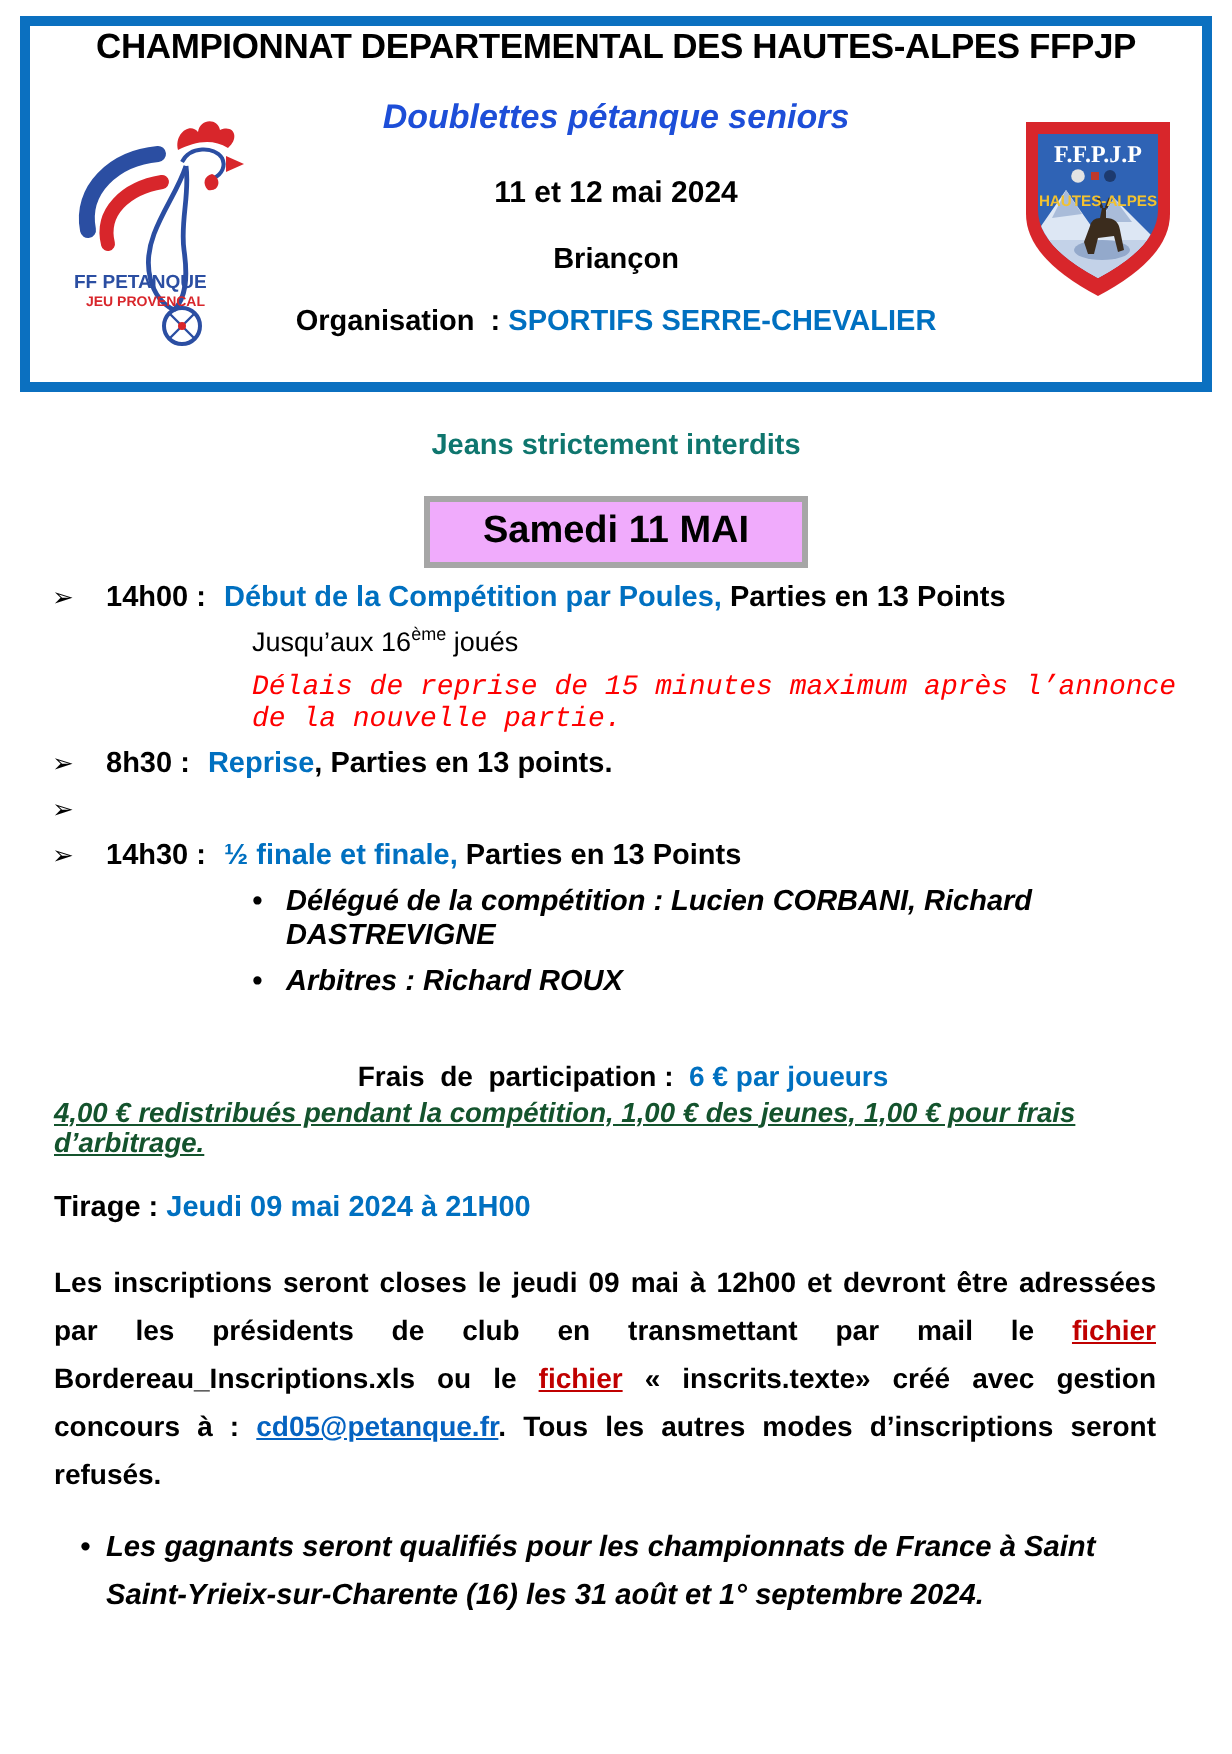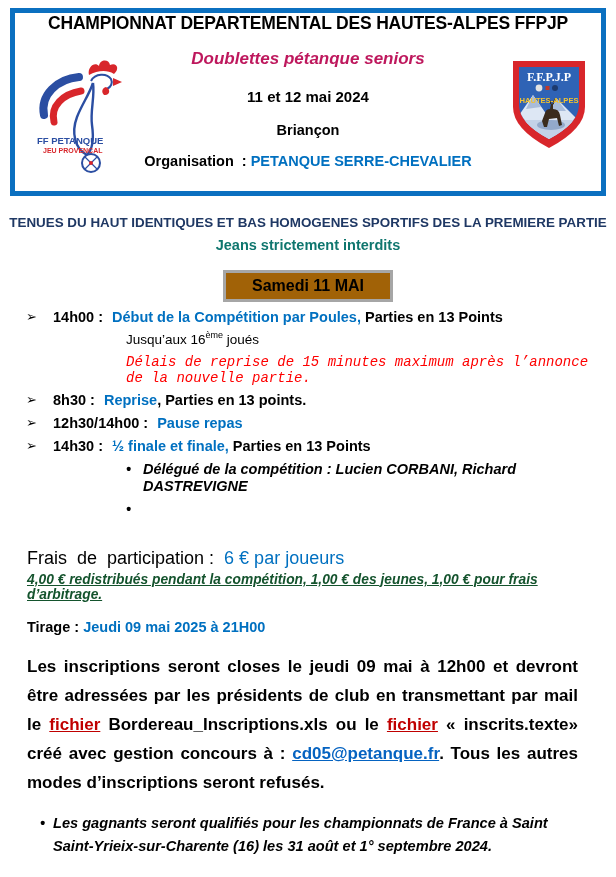--- a/index.html
+++ b/index.html
@@ -9,85 +9,85 @@
     font-family:"Liberation Sans", sans-serif; color:#000;
   }
   .page { position:relative; width:616px; height:877px; background:#fff; }
 
   
   .header-box {
     margin:8px 10px 11px; height:188px; border:5px solid #0b70c0;
     text-align:center; position:relative; 
   }
   .header-title { font-size:17.5px; font-weight:bold; letter-spacing:-0.2px; }
-  .header-subtitle { margin-top:15px; font-size:17px; font-weight:bold; font-style:italic; color:#be185d; }
+  .header-subtitle { margin-top:15px; font-size:17px; font-weight:bold; font-style:italic; color:#1d4ed8; }
   .header-dates { margin-top:19px; font-size:15px; font-weight:bold; }
   .header-city { margin-top:17px; font-size:14.5px; font-weight:bold; }
   .header-org { margin-top:15px; font-size:14.5px; font-weight:bold; white-space:pre-wrap; }
   .org-value { color:#0070c0; }
   .logo-left { position:absolute; left:14px; top:44px; width:110px; height:120px; }
   .badge-right { position:absolute; right:12px; top:44px; width:80px; height:94px; }
 
   
   .dress-code { margin-top:19px; text-align:center; }
   .dress-line1 { color:#1f3864; font-weight:bold; font-size:13.4px; }
   .dress-line2 { margin-top:7px; color:#0f766e; font-weight:bold; font-size:14.5px; }
 
   
   .day-box {
     width:-moz-max-content; width:max-content; margin:17px auto 6px;
     border:3px solid #a6a6a6; padding:4px 26px;
-    font-size:16px; font-weight:bold; text-align:center; background:#a16207;
+    font-size:19px; font-weight:bold; text-align:center; background:#f0abfc;
   }
 
   
   .sched { margin:0 18px 0 26px; }
   .sched-row { display:flex; margin-top:5px; font-size:14.5px; font-weight:bold; line-height:18px; }
   .sched-marker { width:27px; flex:none; font-size:13px; font-weight:normal; }
   .sched-time { margin-right:5px; white-space:pre; }
   .blue { color:#0070c0;margin-top:36px; }
   .note { margin:4px 0 0 100px; font-size:13.5px; font-weight:normal; }
   .note sup { font-size:9px; }
   .red-note {
     margin:7px 0 0 100px; font-family:Liberation Mono, monospace;
     font-style:italic; color:#fe0000; font-size:14px;
   }
   .official-row { display:flex; margin:6px 0 0 100px; font-weight:bold; font-style:italic; font-size:14.5px; line-height:17px; }
   .official-marker { width:17px; flex:none; }
 
   
-  .fees { margin:30px 20px 0 27px; font-size:18px; font-weight:normal; }
+  .fees { margin:30px 20px 0 27px; font-size:14px; font-weight:bold;text-align:center; }
   .fees-label { white-space:pre-wrap; }
   .fees-detail { margin:3px 20px 0 27px; color:#14532d; font-weight:bold; font-style:italic; font-size:13.8px;text-decoration:underline; }
   .draw-line { margin:17px 20px 0 27px; font-size:14.5px; font-weight:bold; }
 
   
   .registration {
-    margin:17px 38px 0 27px; font-size:17px; font-weight:bold;
+    margin:17px 38px 0 27px; font-size:14px; font-weight:bold;
     text-align:justify; line-height:1.72;
   }
   a.red-link { color:#c00000; text-decoration:underline; cursor:pointer; }
   a.blue-link { color:#0563c1; text-decoration:underline; cursor:pointer; }
 
   
   .quals { margin:14px 56px 0 40px; }
   .qual-item { display:flex; margin-top:12px; font-weight:bold; font-style:italic; font-size:14.6px; line-height:1.62; }
   .qual-marker { width:13px; flex:none; }
 </style>
 </head>
 <body>
 
 <div class="page">
 
   <div class="header-box">
     <div class="header-title">CHAMPIONNAT DEPARTEMENTAL DES HAUTES-ALPES FFPJP</div>
     <div class="header-subtitle">Doublettes pétanque seniors</div>
     <div class="header-dates">11 et 12 mai 2024</div>
     <div class="header-city">Briançon</div>
-    <div class="header-org"><span>Organisation  : </span><span class="org-value">PETANQUE SERRE-CHEVALIER</span></div>
+    <div class="header-org"><span>Organisation  : </span><span class="org-value">SPORTIFS SERRE-CHEVALIER</span></div>
 
     <svg class="logo-left" viewBox="0 0 110 120" aria-hidden="true">
       <path d="M50 20 C28 22 11 38 15 58" fill="none" stroke="#2b4ea2" stroke-width="8" stroke-linecap="round"></path>
       <path d="M52 34 C34 37 21 49 25 65" fill="none" stroke="#d8262b" stroke-width="7" stroke-linecap="round"></path>
       <path d="M58 98 C46 92 42 76 48 60 C53 47 60 38 64 26" fill="none" stroke="#2b4ea2" stroke-width="2.4"></path>
       <path d="M64 26 C66 40 61 54 63 68 C65 82 64 92 58 98" fill="none" stroke="#2b4ea2" stroke-width="2.4"></path>
       <path d="M62 24 C66 16 78 16 82 22 C84 26 82 30 78 32" fill="none" stroke="#2b4ea2" stroke-width="2"></path>
       <path d="M60 18 C58 10 66 4 70 9 C71 2 80 2 81 8 C88 5 91 12 85 17 C77 12 68 14 60 18 Z" fill="#d8262b"></path>
       <path d="M84 21 L93 25 L84 29 Z" fill="#d8262b"></path>
       <path d="M77 30 C82 32 81 39 75 38 C72 35 73 31 77 30 Z" fill="#d8262b"></path>
@@ -117,21 +117,20 @@
       </g>
       <text x="40" y="24" font-size="12" font-weight="bold" fill="#ffffff" text-anchor="middle" font-family="Liberation Serif, serif">F.F.P.J.P</text>
       <circle cx="30" cy="31" r="3.4" fill="#e3e3e3"></circle>
       <rect x="36.5" y="29" width="4" height="4" fill="#c0392b"></rect>
       <circle cx="46" cy="31" r="3" fill="#1d3a6e"></circle>
       <text x="40" y="46" font-size="7.6" font-weight="bold" fill="#f2c230" text-anchor="middle">HAUTES-ALPES</text>
     </svg>
   </div>
 
   <div class="dress-code">
-    <div class="dress-line1">TENUES DU HAUT IDENTIQUES ET BAS HOMOGENES SPORTIFS DES LA PREMIERE PARTIE</div>
     <div class="dress-line2">Jeans strictement interdits</div>
   </div>
 
   <div class="day-box">Samedi 11 MAI</div>
 
   <div class="sched">
     <div class="sched-row">
       <span class="sched-marker">➢</span>
       <span><span class="sched-time">14h00 : </span><span class="blue">Début de la Compétition par Poules,</span><span> Parties en 13 Points</span></span>
     </div>
@@ -140,39 +139,39 @@
   </div>
 
 
   <div class="sched">
     <div class="sched-row">
       <span class="sched-marker">➢</span>
       <span><span class="sched-time">8h30 : </span><span class="blue">Reprise</span><span>, Parties en 13 points.</span></span>
     </div>
     <div class="sched-row">
       <span class="sched-marker">➢</span>
-      <span><span class="sched-time">12h30/14h00 : </span><span class="blue">Pause repas</span><span></span></span>
     </div>
     <div class="sched-row">
       <span class="sched-marker">➢</span>
       <span><span class="sched-time">14h30 : </span><span class="blue">½ finale et finale,</span><span> Parties en 13 Points</span></span>
     </div>
     <div class="official-row">
       <span class="official-marker">•</span>
       <span>Délégué de la compétition : Lucien CORBANI, Richard DASTREVIGNE</span>
     </div>
     <div class="official-row">
       <span class="official-marker">•</span>
+      <span>Arbitres : Richard ROUX</span>
     </div>
   </div>
 
   <div class="fees"><span class="fees-label">Frais  de  participation :  </span><span class="blue">6 € par joueurs</span></div>
   <div class="fees-detail">4,00 € redistribués pendant la compétition, 1,00 € des jeunes, 1,00 € pour frais d’arbitrage.</div>
 
-  <div class="draw-line"><span>Tirage : </span><span class="blue">Jeudi 09 mai 2025 à 21H00</span></div>
+  <div class="draw-line"><span>Tirage : </span><span class="blue">Jeudi 09 mai 2024 à 21H00</span></div>
 
   <div class="registration"><span>Les inscriptions seront closes le jeudi 09 mai à 12h00 et devront être adressées par les présidents de club en transmettant par mail le </span><a class="red-link">fichier</a><span> Bordereau_Inscriptions.xls ou le </span><a class="red-link">fichier</a><span> « inscrits.texte» créé avec gestion concours à : </span><a class="blue-link">cd05@petanque.fr</a><span>. Tous les autres modes d’inscriptions seront refusés.</span></div>
 
   <div class="quals">
     <div class="qual-item">
       <span class="qual-marker">•</span>
       <span>Les gagnants seront qualifiés pour les championnats de France à Saint Saint-Yrieix-sur-Charente (16) les 31 août et 1° septembre 2024.</span>
     </div>
 
   </div>

